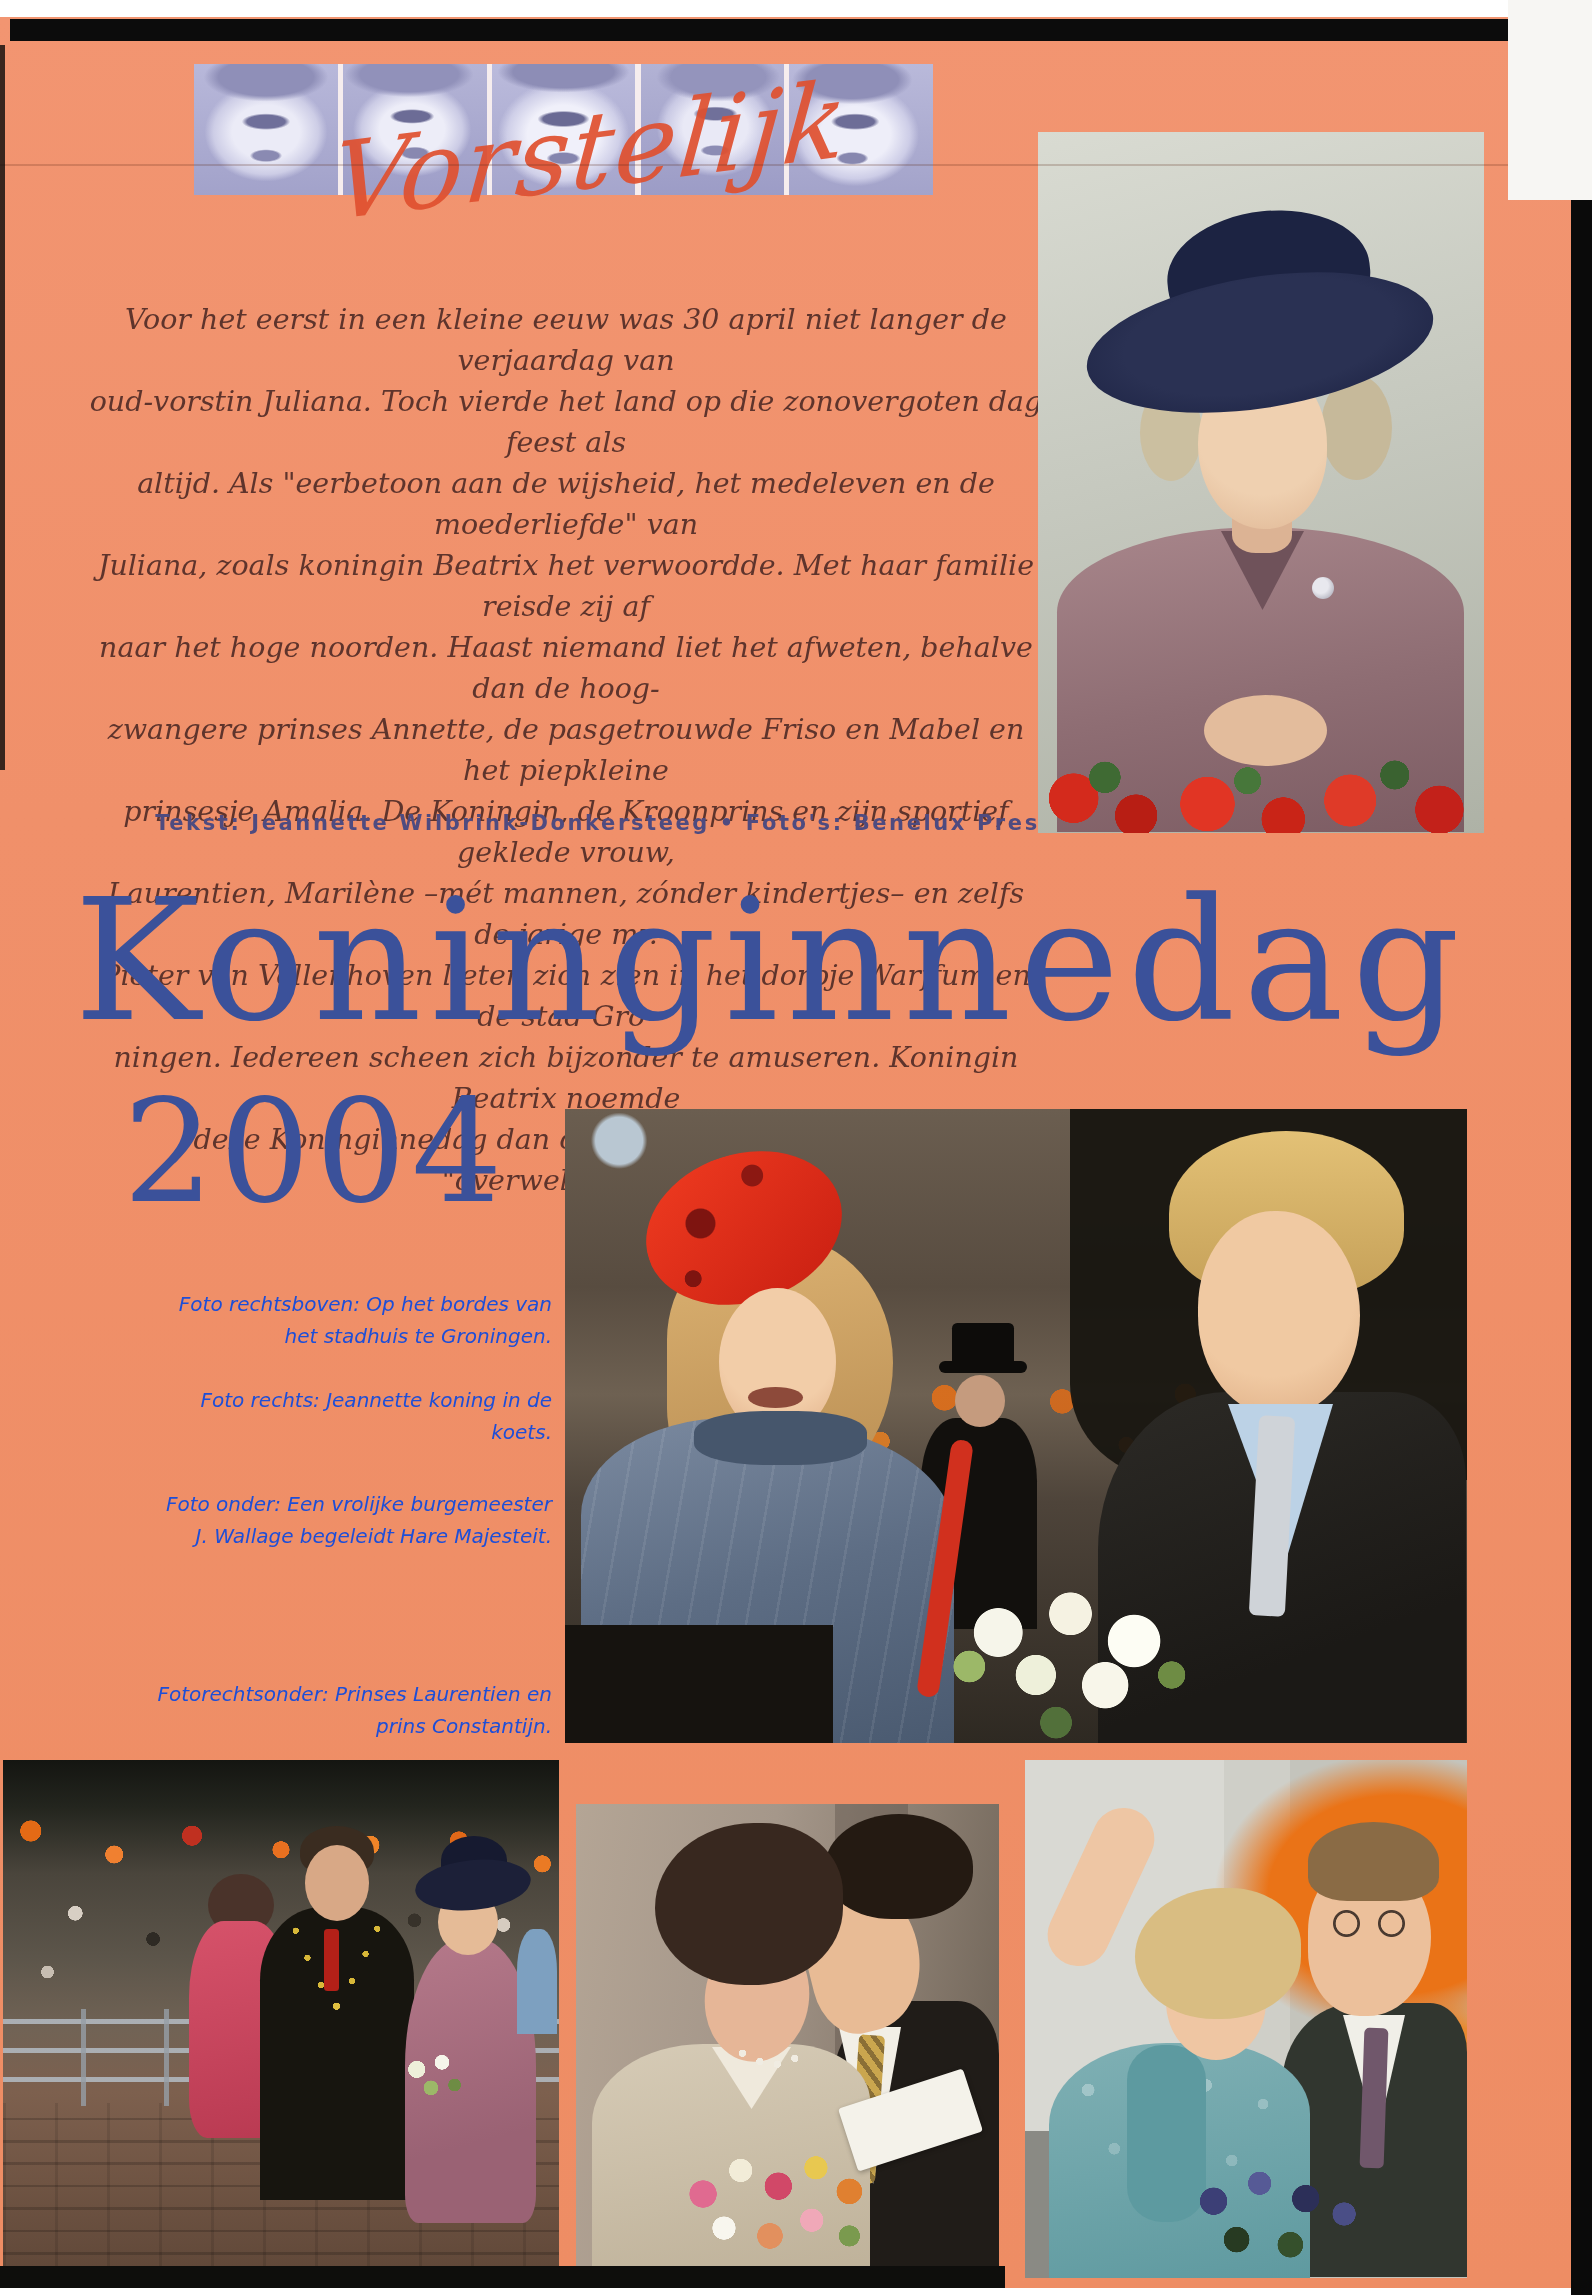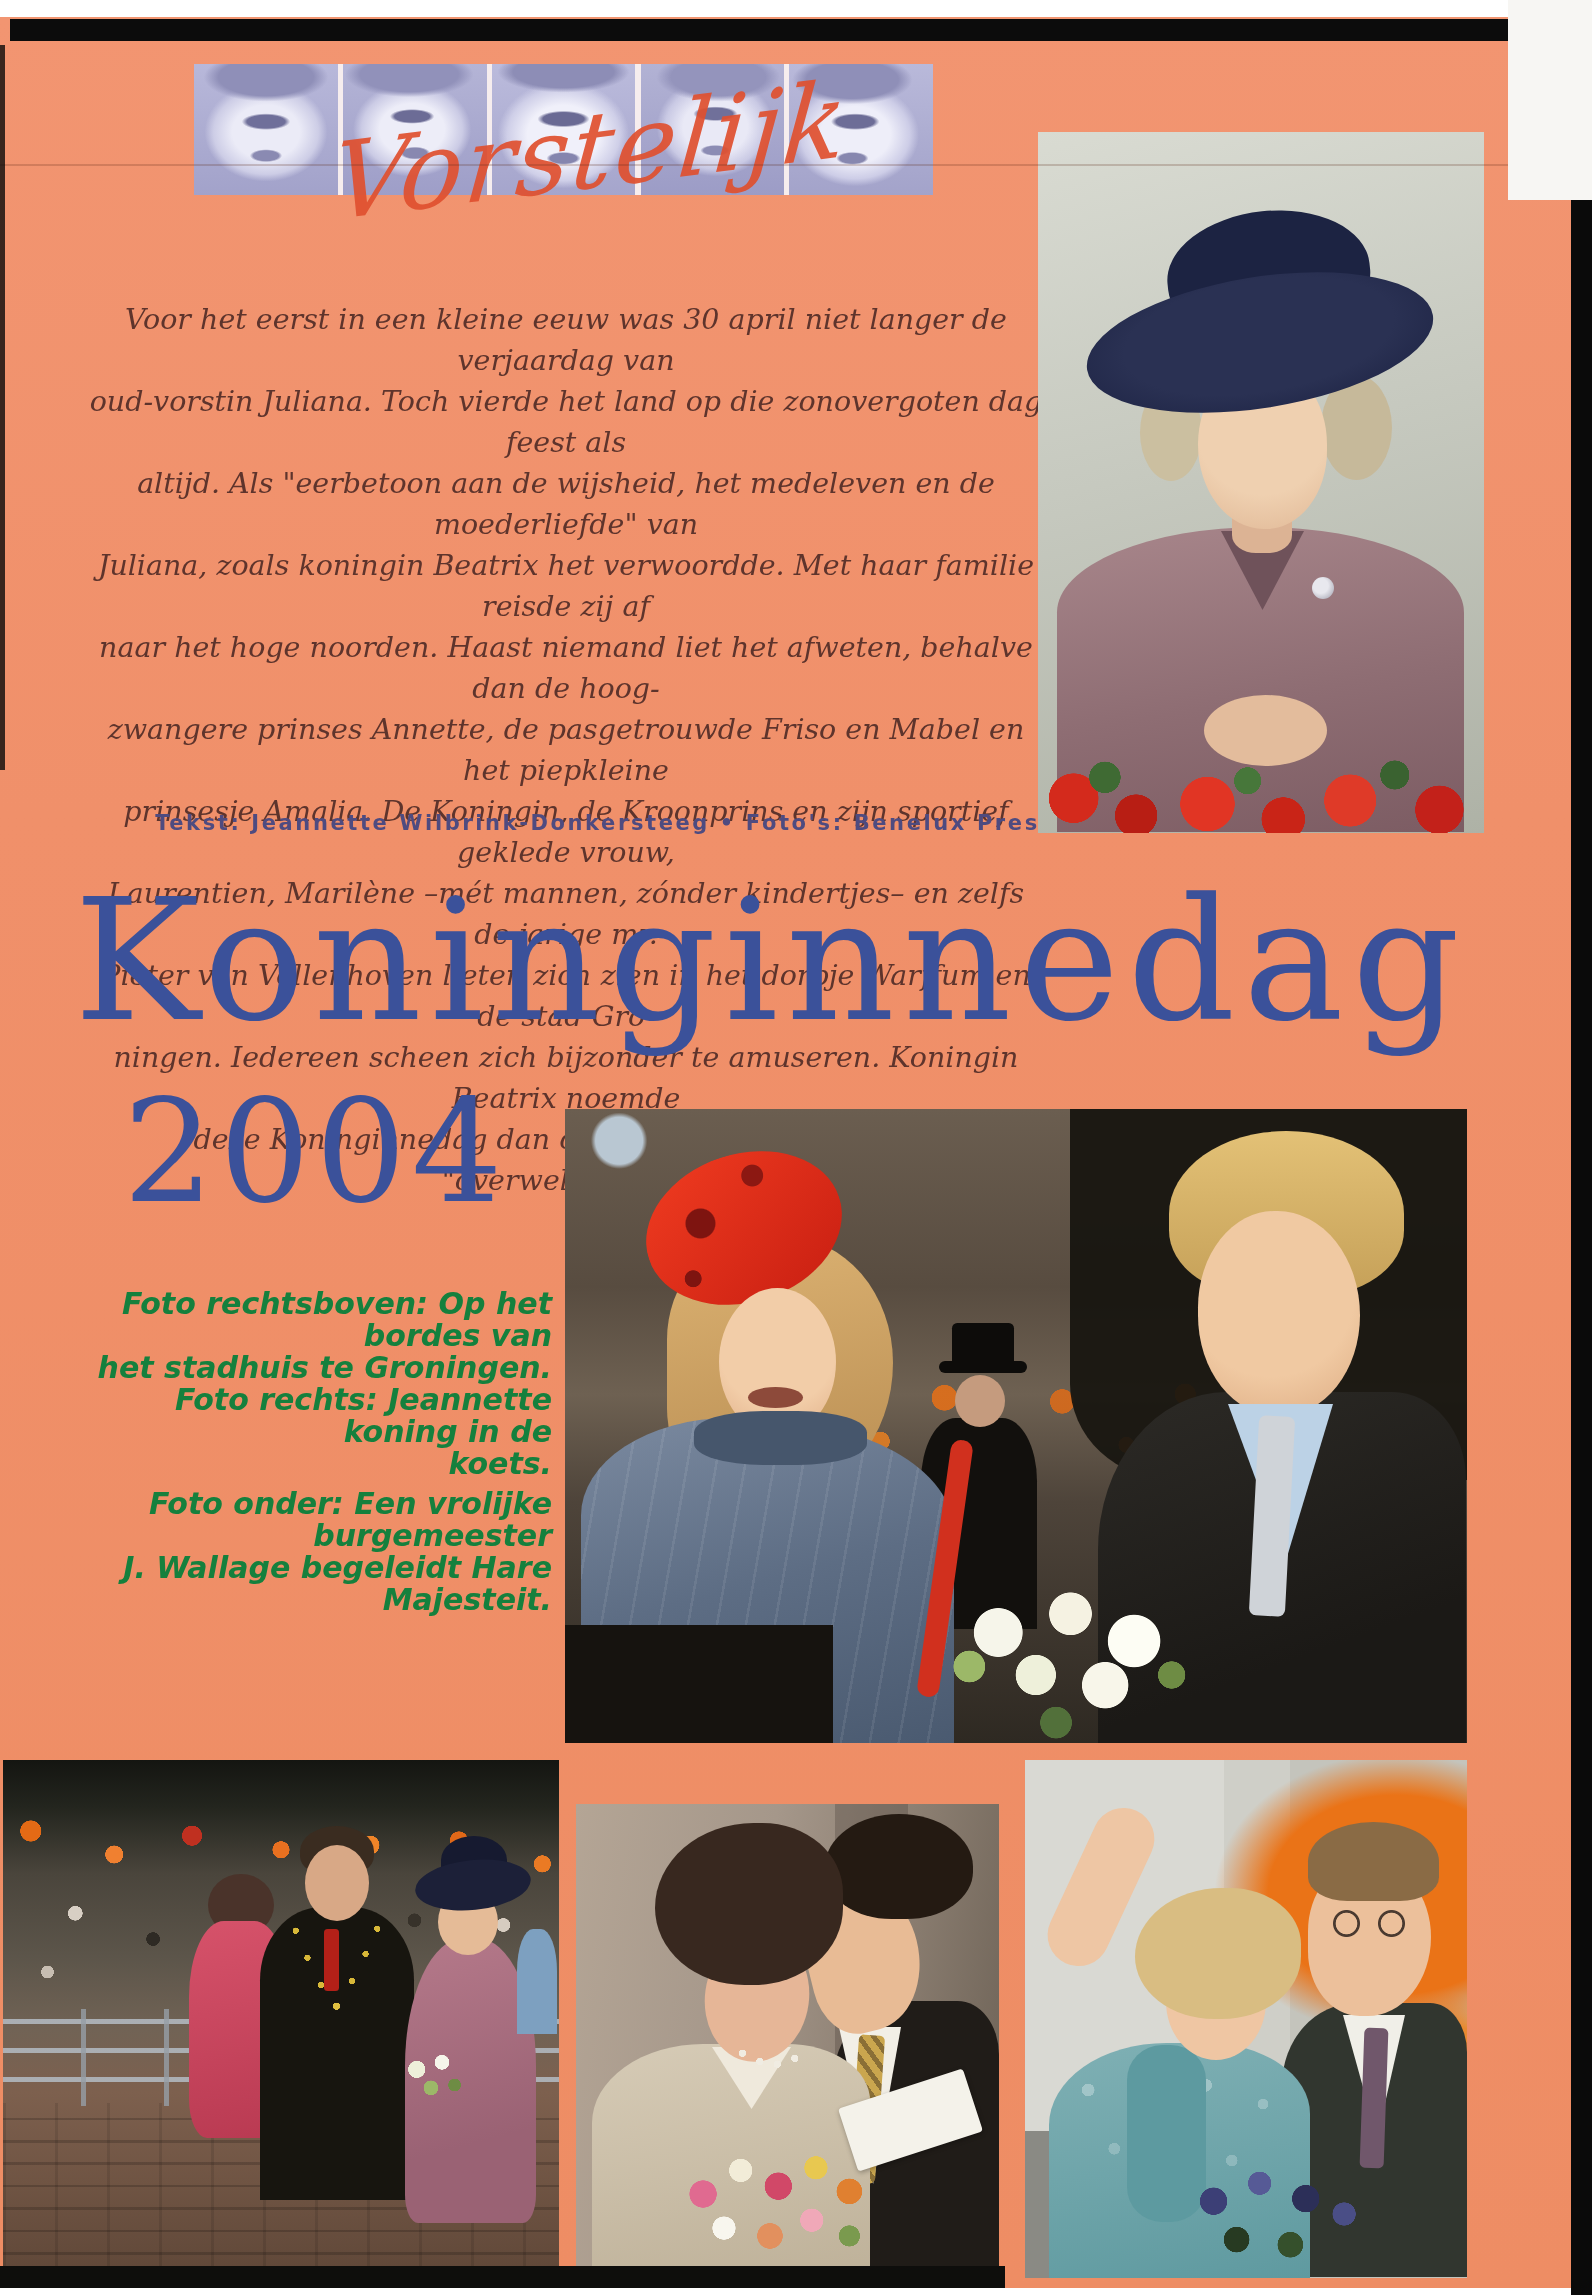--- a/index.html
+++ b/index.html
@@ -77,21 +77,21 @@
   .headline{position:absolute;left:74px;top:876px;z-index:2;
             font-family:"DejaVu Serif", serif;font-size:169px;line-height:1;
             letter-spacing:7.8px;color:#3b519a;}
   .headline-year{position:absolute;left:123px;top:1080px;z-index:2;
             font-family:"DejaVu Serif", serif;font-size:143px;line-height:1;
             letter-spacing:5.2px;color:#3b519a;}
 
   
   .caption{position:absolute;left:69px;width:483px;z-index:2;text-align:right;
            font-family:"DejaVu Sans", sans-serif;font-style:italic;
-           font-size:30px;line-height:32px;color:#15803d;white-space:pre-line;font-weight:bold;}
+           font-size:20px;line-height:32px;color:#1d4ed8;white-space:pre-line;}
   .cap1{top:1288px;} .cap2{top:1384px;} .cap3{top:1488px;}
   .cap4{top:1579px;} .cap5{top:1678px;}
 
   
   .photo{position:absolute;overflow:hidden;z-index:3;}
   .photo .abs{position:absolute;}
 
   
   .ph-beatrix{left:1038px;top:132px;width:446px;height:701px;
       background:linear-gradient(165deg,#d9dbd2 0%,#c6c9bf 45%,#aeb2a6 100%);}
@@ -357,20 +357,22 @@
 
   <div class="headline">Koninginnedag</div>
   <div class="headline-year">2004</div>
 
   <div class="caption cap1">Foto rechtsboven: Op het bordes van
 het stadhuis te Groningen.</div>
   <div class="caption cap2">Foto rechts: Jeannette koning in de
 koets.</div>
   <div class="caption cap3">Foto onder: Een vrolijke burgemeester
 J. Wallage begeleidt Hare Majesteit.</div>
+  <div class="caption cap5">Fotorechtsonder: Prinses Laurentien en
+prins Constantijn.</div>
 
   <div class="photo ph-beatrix">
     <div class="abs bx-jacket"></div>
     <div class="abs bx-vneck"></div>
     <div class="abs bx-hair-l"></div>
     <div class="abs bx-hair-r"></div>
     <div class="abs bx-neck"></div>
     <div class="abs bx-face"></div>
     <div class="abs bx-crown"></div>
     <div class="abs bx-brim"></div>

